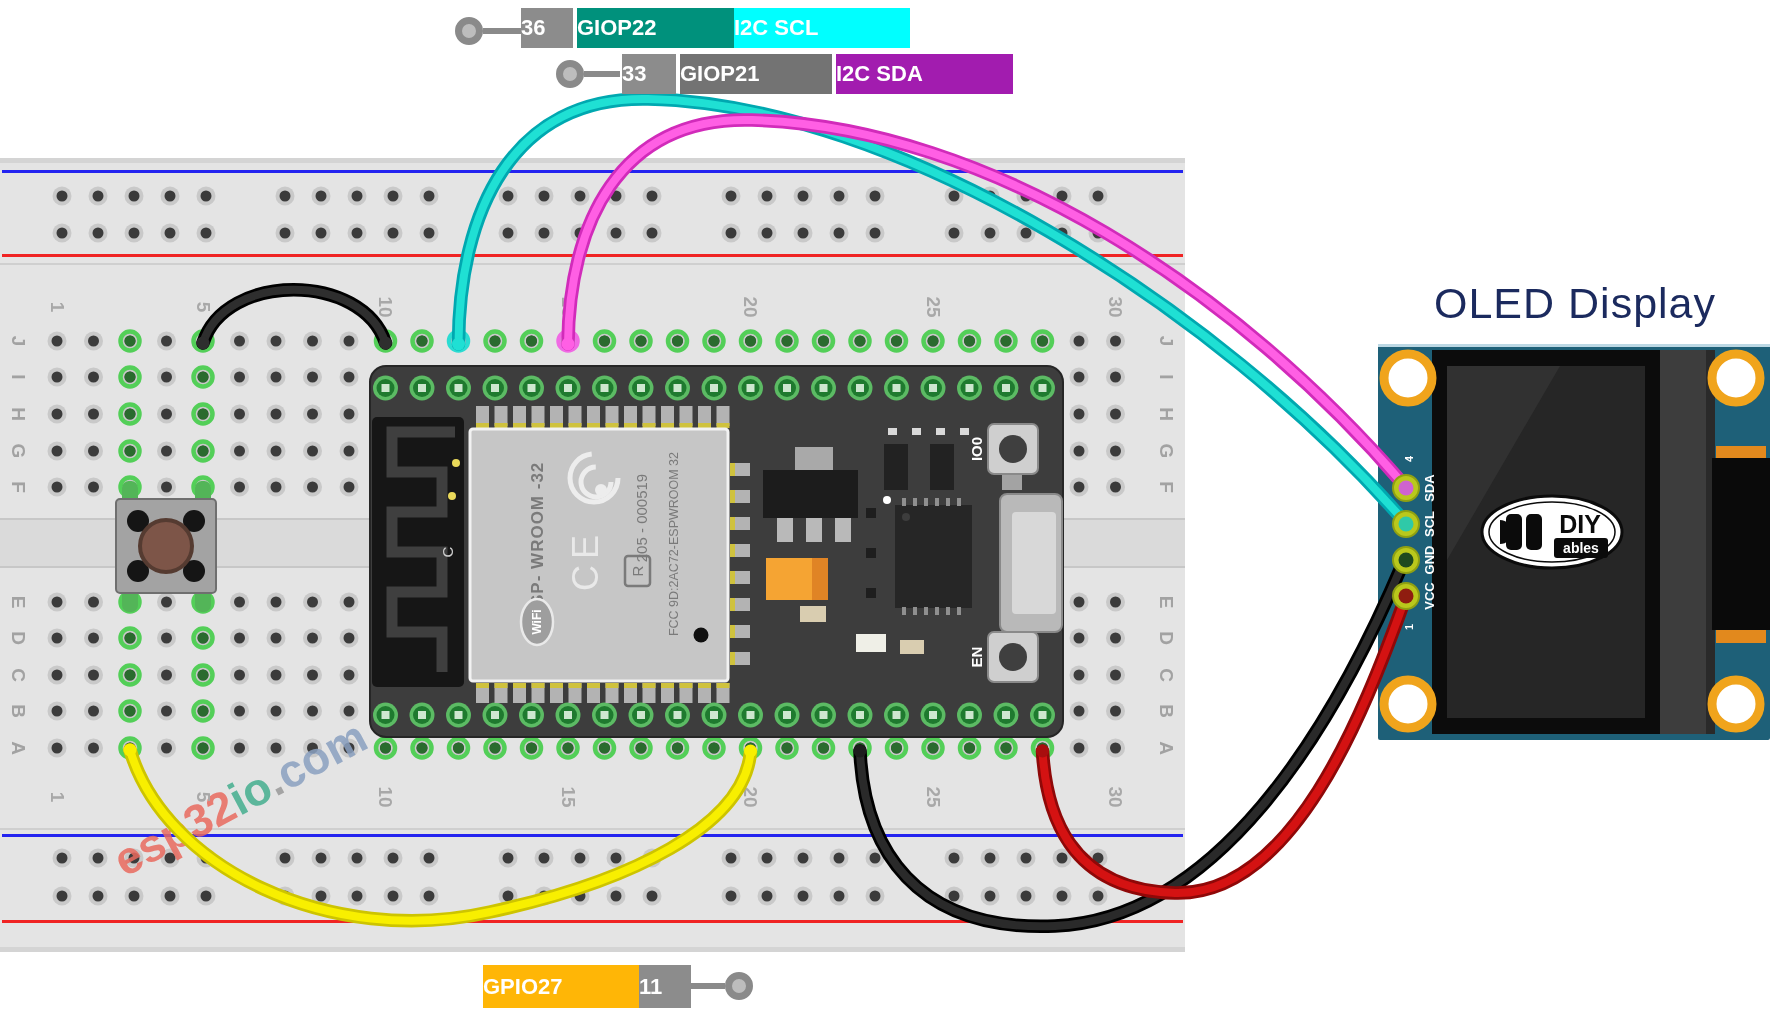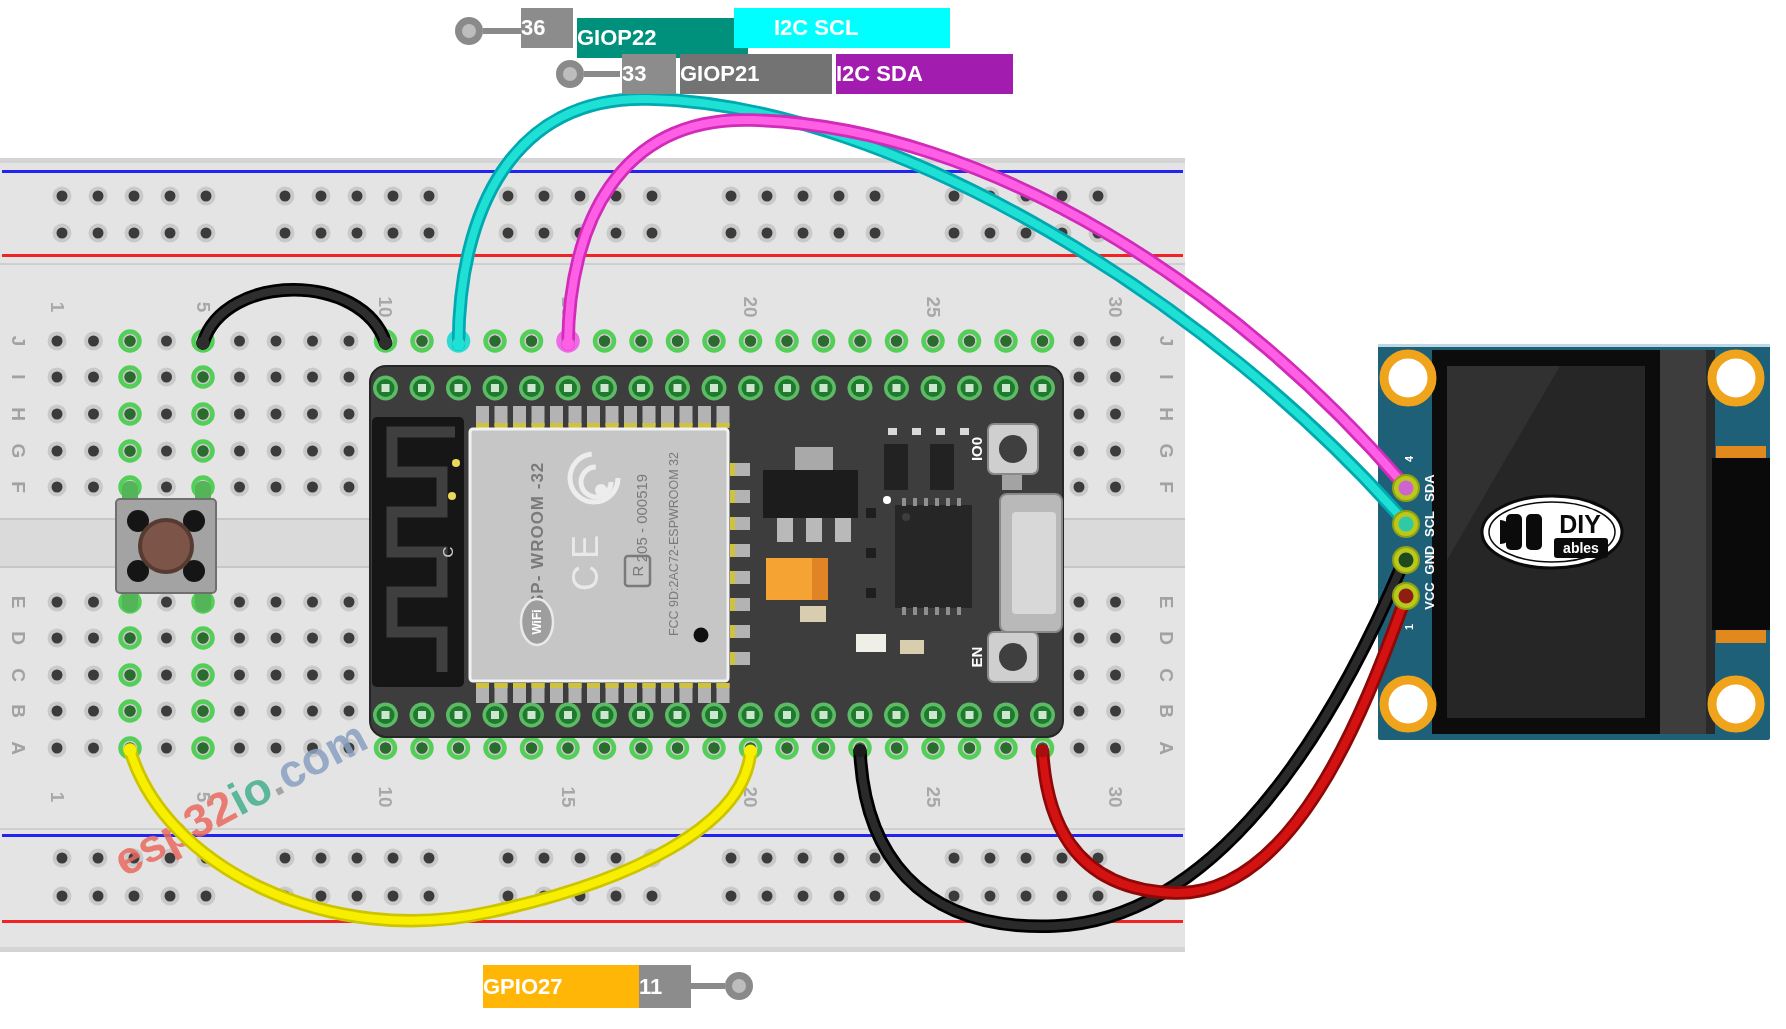--- a/index.html
+++ b/index.html
@@ -1325,32 +1325,33 @@
         <circle cx="138" cy="571" r="11" fill="#151515"></circle>
         <circle cx="194" cy="571" r="11" fill="#151515"></circle>
         <circle cx="166" cy="546" r="26" fill="#7d5548" stroke="#553b31" stroke-width="4"></circle>
       </g>
     </svg>
 
   <div>
     <span class="co-circle" style="left:455px;top:17px"></span>
     <span class="co-line" style="left:483px;top:28px;width:40px"></span>
     <span class="co-box" style="left: 521px; top: 8px; width: 52px; background: rgb(140, 140, 140);">36</span>
-    <span class="co-box" style="left: 577px; top: 18px; width: 171px; background: rgb(0, 145, 124);">GIOP22</span>
-    <span class="co-box" style="left: 734px; top: 8px; width: 176px; background: rgb(0, 255, 255); padding-left: 40px;">I2C SCL</span>
+    <span class="co-box" style="left: 577px; top: 8px; width: 171px; background: rgb(0, 145, 124);">GIOP22</span>
+    <span class="co-box" style="left: 734px; top: 8px; width: 176px; background: rgb(0, 255, 255);">I2C SCL</span>
   </div>
 
   <div>
     <span class="co-circle" style="left:556px;top:60px"></span>
     <span class="co-line" style="left:584px;top:71px;width:36px"></span>
     <span class="co-box" style="left: 622px; top: 54px; width: 54px; background: rgb(140, 140, 140);">33</span>
     <span class="co-box" style="left: 680px; top: 54px; width: 152px; background: #737373;">GIOP21</span>
     <span class="co-box" style="left: 836px; top: 54px; width: 177px; background: #a21caf;">I2C SDA</span>
   </div>
 
   <div>
     <span class="co-box tall" style="left: 483px; top: 965px; width: 180px; background: rgb(255, 182, 6);">GPIO27</span>
     <span class="co-box tall" style="left: 639px; top: 965px; width: 52px; background: rgb(140, 140, 140);">11</span>
     <span class="co-line" style="left:691px;top:983px;width:34px"></span>
     <span class="co-circle" style="left:725px;top:972px"></span>
   </div>
 
+  <div class="oled-title">OLED Display</div>
 </div>
 
 </body></html>

